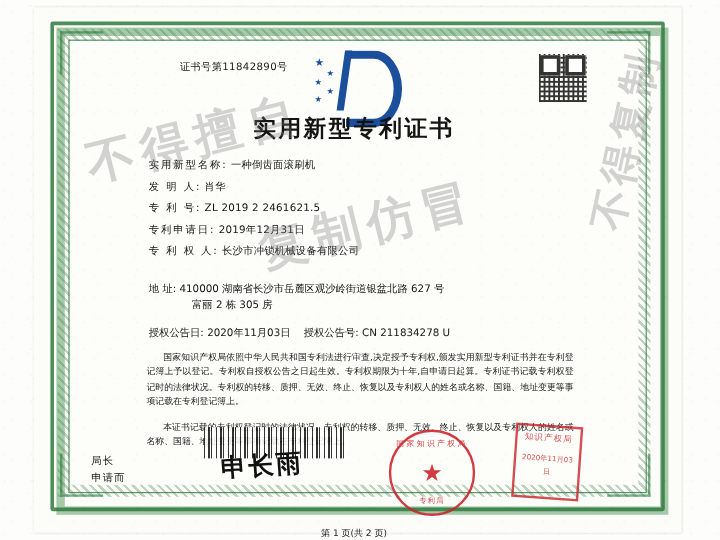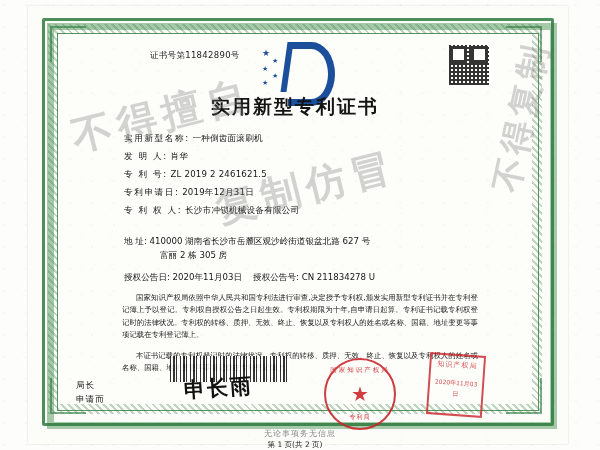--- a/index.html
+++ b/index.html
@@ -502,14 +502,13 @@
   </div>
 
   <div class="watermark">
     <span class="wm1">不得擅自</span>
     <span class="wm2">复制仿冒</span>
     <span class="wm3">不得复制</span>
   </div>
 
   <div class="grain"></div>
 
-  <div class="footer-cn">无论事项务无信息</div>
 </div>
 
 </body></html>

